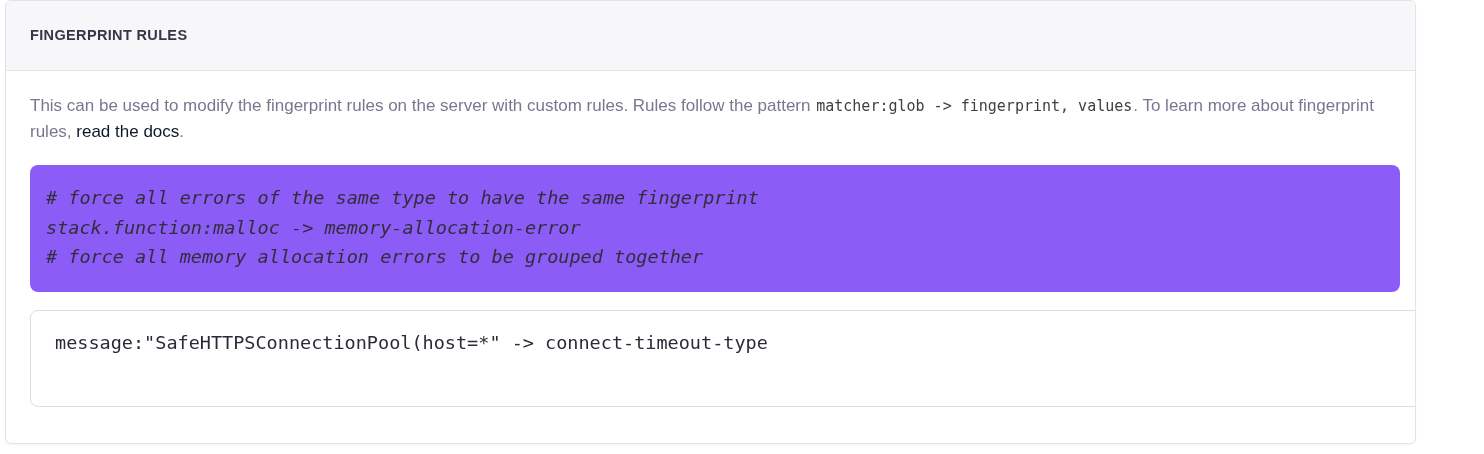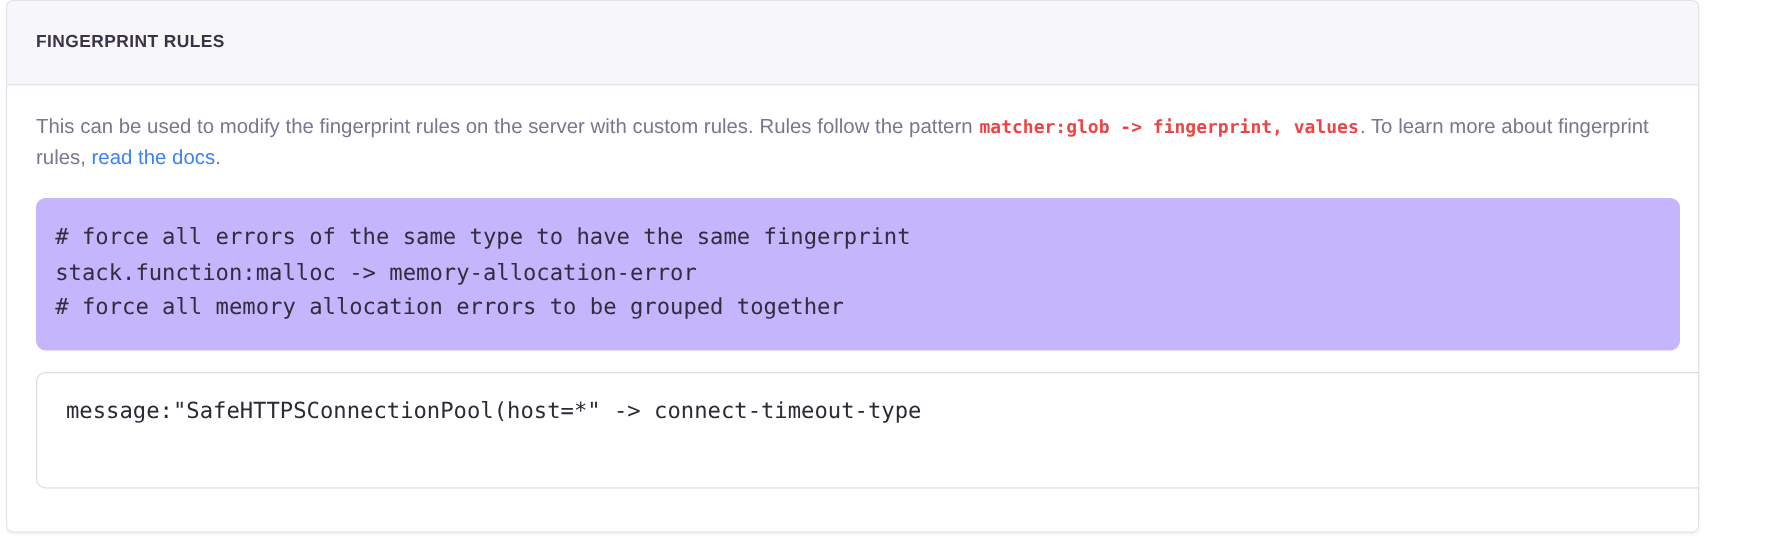--- a/index.html
+++ b/index.html
@@ -67,46 +67,46 @@
   .description {
     font-size: 17px;
     line-height: 26px;
     color: #7d7590;
     max-width: 1355px;
     margin: 0;
   }
   .description .inline-code {
     font-family: "DejaVu Sans Mono", "Liberation Mono", monospace;
     font-size: 15px;
-    color: #ef4444;
+    color: #404040;
     white-space: nowrap;
     padding: 0 1px;
-    font-weight: bold;
   }
   .description .doc-link {
-    color: #3b82f6;
+    color: #0f172a;
     text-decoration: none;
     cursor: pointer;
     margin-top: 41px;
   }
 
   
   .code-block {
     box-sizing: border-box;
     margin-top: 20px;
     width: 1370px;          
-    background: #c4b5fd;
+    background: #8b5cf6;
     border-radius: 8px;
     padding: 18px 20px 20px 16px;
     font-family: "DejaVu Sans Mono", "Liberation Mono", monospace;
     font-size: 18.5px;
     line-height: 29.5px;
     color: #332c3c;
     white-space: pre;
     overflow: hidden;
+    font-style: italic;
   }
   .code-block .code-line {
     display: block;
     white-space: pre;
   }
 
   
   .rules-input {
     box-sizing: border-box;
     display: block;

